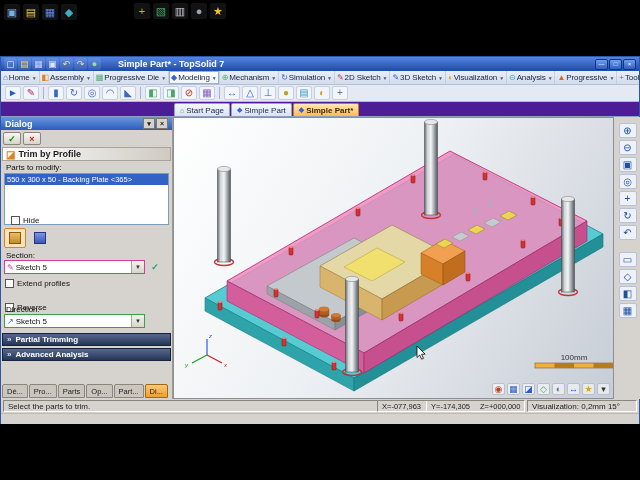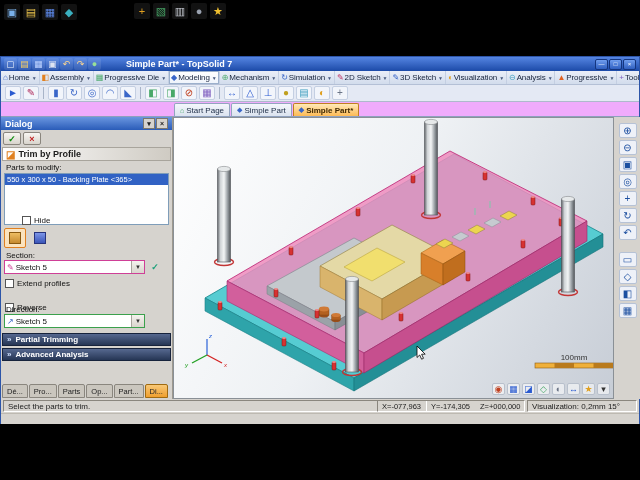--- a/index.html
+++ b/index.html
@@ -13,41 +13,41 @@
   .fic{width:16px;height:16px;display:flex;align-items:center;justify-content:center;
        font-size:11px;margin-right:3px;background:rgba(255,255,255,0.07);border-radius:2px}
 
   
   #app{position:absolute;left:0;top:56px;width:640px;height:368px;background:#d6d3ce;border:1px solid #2d55a8}
 
   .titlebar{position:absolute;left:0;top:0;width:100%;height:14px;display:flex;align-items:center;
             padding:0 3px;background:linear-gradient(#5585e2,#1c4aa8)}
   .qic{width:13px;height:12px;display:flex;align-items:center;justify-content:center;font-size:9px;
        margin-right:1px;background:rgba(255,255,255,0.10);border-radius:2px}
-  .wtitle{color:#fff;font-size:9px;font-weight:bold;margin-left:24px;white-space:nowrap}
+  .wtitle{color:#fff;font-size:9px;font-weight:bold;margin-left:16px;white-space:nowrap}
   .winbtns{margin-left:auto;display:flex}
   .winbtn{width:13px;height:11px;margin-left:1px;border:1px solid #14357e;border-radius:2px;color:#fff;
           font-size:6px;display:flex;align-items:center;justify-content:center;
           background:linear-gradient(#6f9dee,#2f5fc0)}
 
   .ribbontabs{position:absolute;left:0;top:14px;width:100%;height:14px;display:flex;align-items:center;
               background:linear-gradient(#eaeef8,#d2dcec);border-bottom:1px solid #b4c0d6;overflow:hidden}
   .rtab{display:flex;align-items:center;gap:1px;padding:0 2px;height:13px;font-size:8px;letter-spacing:-0.1px;
         color:#18243c;border-right:1px solid #c4cfe2;white-space:nowrap}
   .rtab .g{font-size:8px;line-height:1}
   .rtab .dd{font-size:5px;color:#46587e;margin-left:1px}
   .rtab.active{background:linear-gradient(#ffffff,#eef3fb);box-shadow:inset 0 0 0 1px #9cb0cc}
 
   .toolbar{position:absolute;left:0;top:28px;width:100%;height:17px;display:flex;align-items:center;
            padding:0 3px;background:#e4e9f4;border-bottom:1px solid #aeb9cc}
   .ic{width:16px;height:14px;display:flex;align-items:center;justify-content:center;font-size:10px;line-height:1;
       margin:0 1px;background:#f2f5fb;border:1px solid #c4cfe2;border-radius:2px}
   .ic.sep{width:1px;height:12px;background:#a8b4c8;border:none;border-radius:0;margin:0 3px}
 
-  .doctabs{position:absolute;left:0;top:45px;width:100%;height:15px;background:#f0abfc;
+  .doctabs{position:absolute;left:0;top:45px;width:100%;height:15px;background:#4c1d95;
            display:flex;align-items:flex-end;padding-left:173px;border-bottom:1px solid #8ea0be}
   .dtab{display:flex;align-items:center;gap:2px;height:13px;padding:0 5px;font-size:8px;color:#20304a;
         background:linear-gradient(#f4f7fc,#dbe3ef);border:1px solid #93a4c0;border-bottom:none;
         border-radius:2px 2px 0 0;margin-right:1px;white-space:nowrap}
   .dtab.active{background:linear-gradient(#ffe9b8,#fdba55);font-weight:bold;border-color:#c08020;color:#402800}
   .dtab .g{font-size:7px}
 
   .main{position:absolute;left:0;top:60px;width:100%;height:282px}
 
   
@@ -343,21 +343,21 @@
           <span style="color:#e08020;font-size:10px">◪</span>
           <span>Trim by Profile</span>
         </div>
 
         <div class="dlabel" style="top:46px">Parts to modify:</div>
 
         <div class="listbox">
             <div class="lrow active sel">550 x 300 x 50 - Backing Plate &lt;365&gt;</div>
           </div>
 
-        <div class="cbrow" style="left:21px;top:99px">
+        <div class="cbrow" style="left:10px;top:99px">
           <span class="cb"></span>
           <span>Hide</span>
         </div>
 
         <div class="modebtns">
           <span class="modebtn sel">
               <span class="cube1"></span>
             </span>
           <span class="modebtn">
               <span class="cube2"></span>

